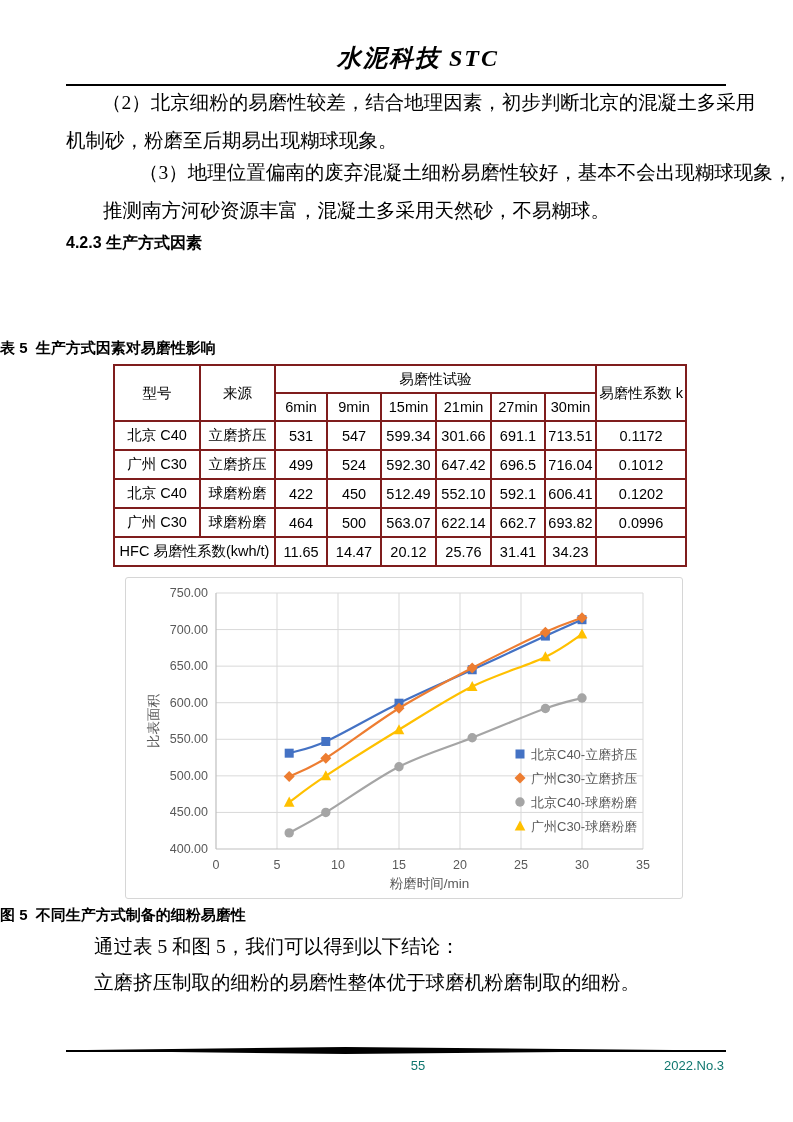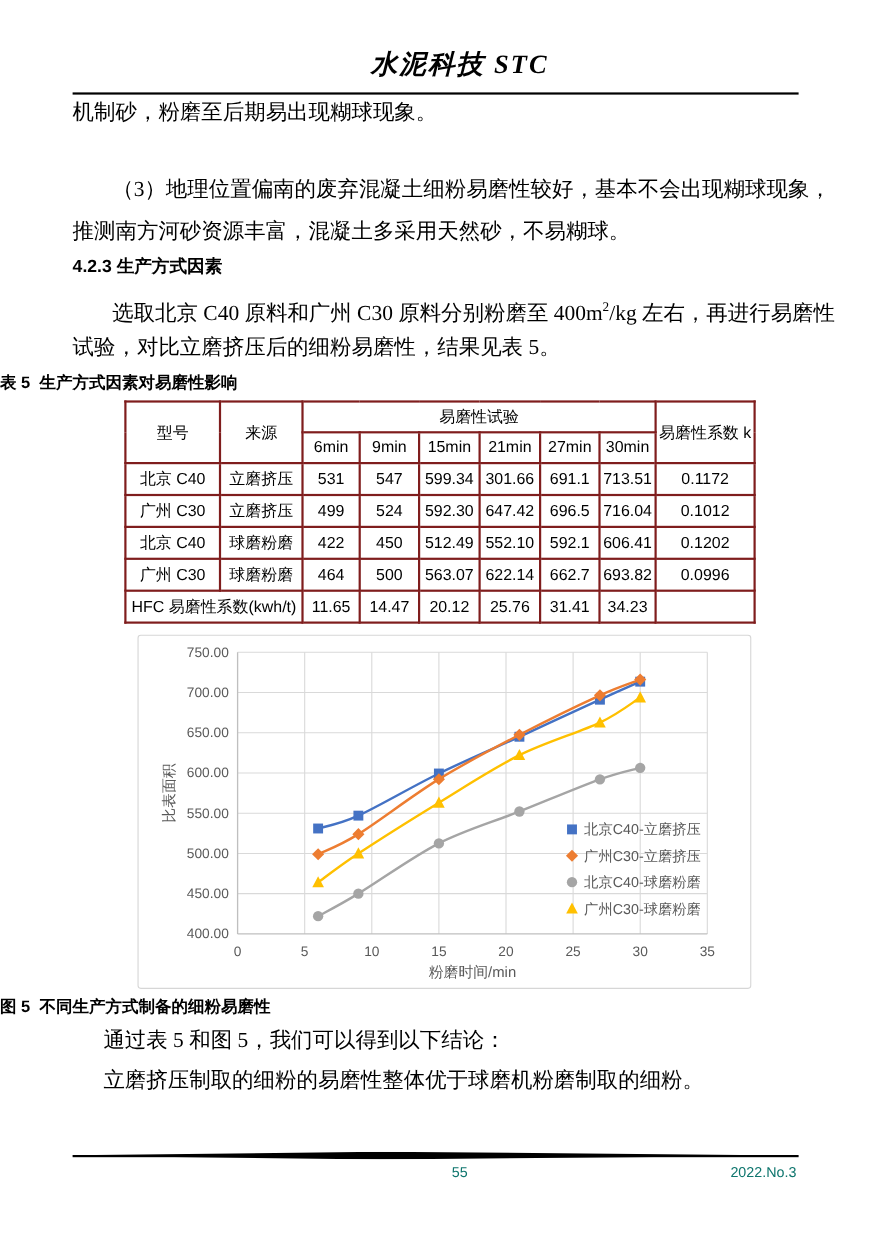--- a/index.html
+++ b/index.html
@@ -63,34 +63,31 @@
 </style>
 </head>
 <body>
 
 <div class="page">
 
   <div class="abs journal-title">水泥科技 STC</div>
   <div class="abs header-rule"></div>
 
   <div class="abs para" style="top:84px;">
+    <div class="bodyline indent">（2）北京细粉的易磨性较差，结合地理因素，初步判断北京的混凝土多采用</div>
     <div class="bodyline">机制砂，粉磨至后期易出现糊球现象。</div>
   </div>
 
-  <div class="abs para" style="top:154px;">
+  <div class="abs para" style="top:154px;margin-left:37px;">
     <div class="bodyline indent">（3）地理位置偏南的废弃混凝土细粉易磨性较好，基本不会出现糊球现象，</div>
     <div class="bodyline">推测南方河砂资源丰富，混凝土多采用天然砂，不易糊球。</div>
   </div>
 
   <div class="abs section-heading">4.2.3 生产方式因素</div>
 
-  <div class="abs para" style="top:260px;">
-    <div class="bodyline indent"><span>选取北京 C40 原料和广州 C30 原料分别粉磨至 400m</span><sup>2</sup><span>/kg 左右，再进行易磨性</span></div>
-    <div class="bodyline">试验，对比立磨挤压后的细粉易磨性，结果见表 5。</div>
-  </div>
 
   <div class="abs caption tbl-caption">表 5  生产方式因素对易磨性影响</div>
 
   <table class="data">
     <colgroup>
       <col style="width:86px">
         <col style="width:75px">
       <col style="width:52px">
         <col style="width:54px">
         <col style="width:55px">

